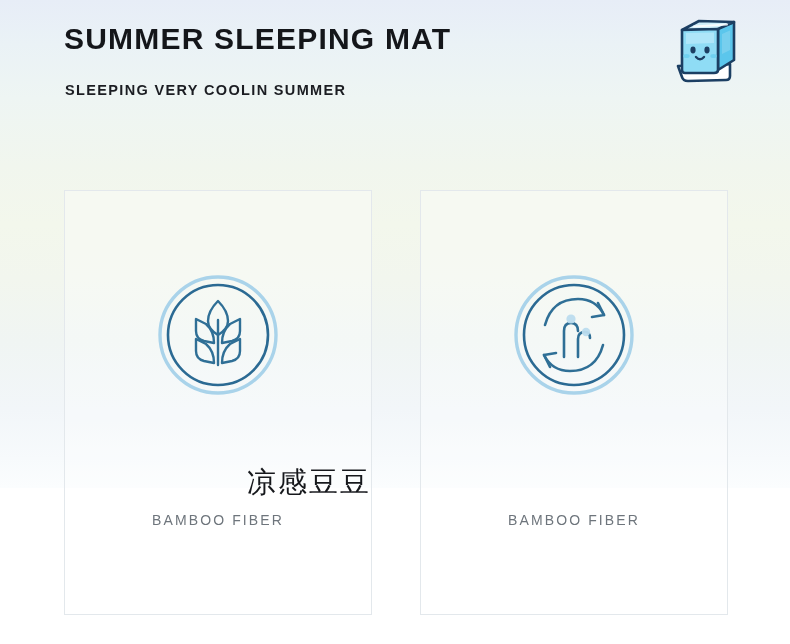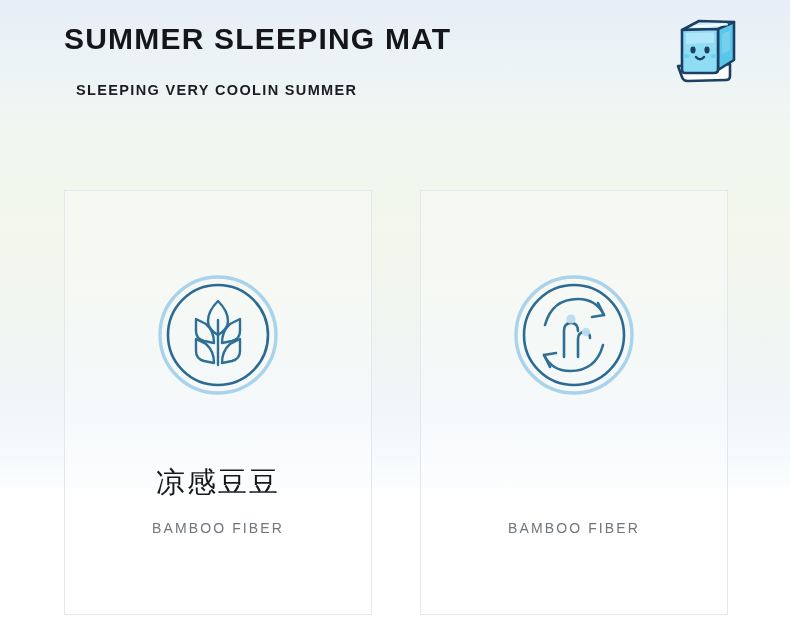--- a/index.html
+++ b/index.html
@@ -56,21 +56,20 @@
 
   .subtitle {
     position: absolute;
     left: 65px;
     top: 82px;
     font-size: 14.5px;
     font-weight: 700;
     letter-spacing: 1.35px;
     color: #1b1d22;
     white-space: nowrap;
-    margin-left: 11px;
   }
 
   
   .ice-badge {
     position: absolute;
     left: 672px;
     top: 14px;
     width: 70px;
     height: 72px;
   }
@@ -107,41 +106,40 @@
     height: 124px;
     margin-left: -62px;
   }
   .card-icon svg { display: block; }
 
   .card-title {
     position: absolute;
     left: 0;
     right: 0;
     top: 272px;
-    text-align: center;
+    text-align: right;
     font-size: 29px;
     font-weight: 400;
     letter-spacing: 2px;
     color: #16181c;
     font-family: "DejaVu Sans", "Liberation Sans", sans-serif;
     white-space: nowrap;
   }
 
   .card-sub {
     position: absolute;
     left: 0;
     right: 0;
     top: 321px;
     text-align: center;
     font-size: 14px;
     font-weight: 400;
     letter-spacing: 2.1px;
     color: #6e757c;
     white-space: nowrap;
-    margin-top: 8px;
   }
 </style>
 </head>
 <body>
 
 <div class="page">
 
   <div class="header">
 
     <div class="title">SUMMER SLEEPING MAT</div>

